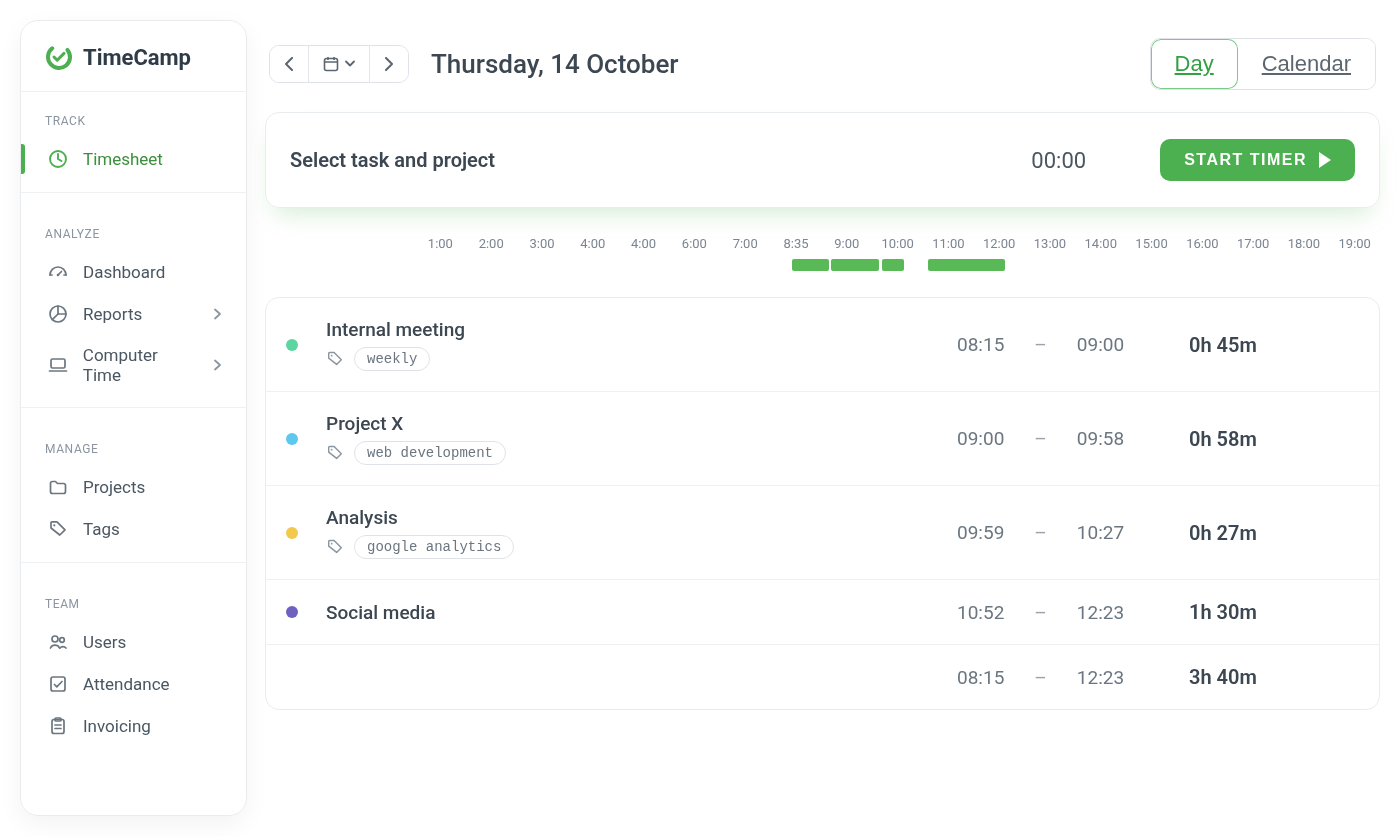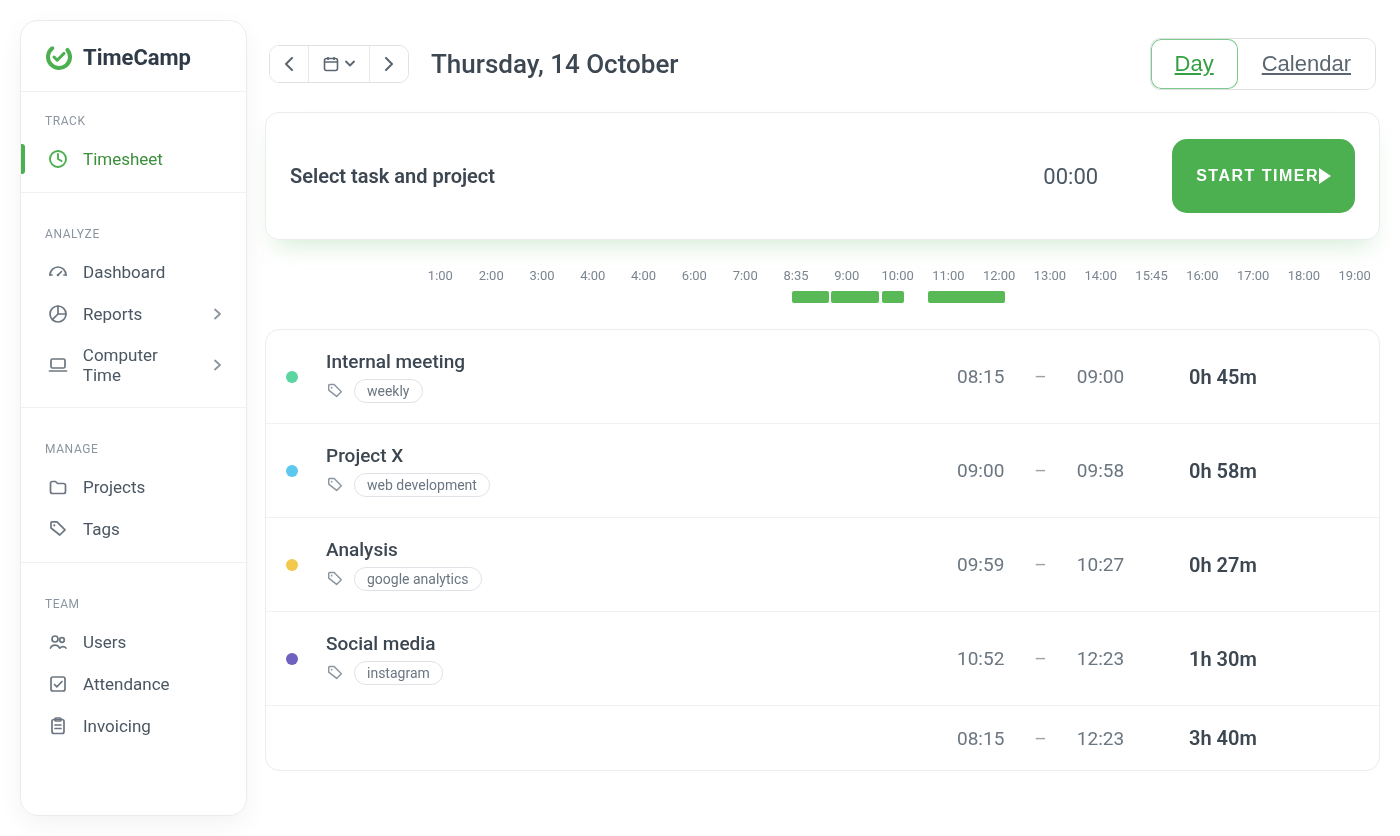--- a/index.html
+++ b/index.html
@@ -93,23 +93,23 @@
   
   .timer-card {
     border:1px solid #e9edf0; border-radius:14px; padding:26px 24px;
     display:flex;align-items:center;
     box-shadow: 0 14px 24px -10px rgba(76,175,80,0.25);
     margin-bottom: 18px;
   }
   .timer-card .prompt { font-size:20px; font-weight:600; color:#3c4752; }
   .timer-card .elapsed { margin-left:auto; font-size:22px; color:#4a5763; margin-right:74px; }
   .start-btn {
-    background:#4caf50;color:#fff;border:none;border-radius:15px;
-    padding:28px 24px;font-size:16px;letter-spacing:1.5px;font-weight:700;
-    display:flex;align-items:center;cursor:pointer;
+    background:#4caf50;color:#fff;border:none;border-radius:10px;
+    padding:12px 24px;font-size:16px;letter-spacing:1.5px;font-weight:700;
+    display:flex;align-items:center;gap:12px;cursor:pointer;
   }
   .start-btn .tri {
     width:0;height:0;border-left:12px solid #fff;border-top:8px solid transparent;border-bottom:8px solid transparent;
   }
 
   
   .ruler-wrap { padding: 10px 0 26px 0; }
   .ruler {
     display:flex; gap:0; position:relative; padding-left:150px;
   }
@@ -125,21 +125,21 @@
     display:grid;
     grid-template-columns: 28px 1fr 220px 170px;
     align-items:center;
     padding:20px 20px;
     border-bottom:1px solid #eef0f2;
     gap:12px;
   }
   .entry:last-child { border-bottom:none; }
   .entry .dot { width:12px;height:12px;border-radius:50%; }
   .entry .title-area .title { font-size:19px;font-weight:500;color:#3c4752; }
-  .entry .tag-row { display:flex;align-items:center;gap:10px;margin-top:6px;color:#8a95a0; }
+  .entry .tag-row { display:flex;align-items:center;gap:10px;margin-top:6px;color:#8a95a0;font-family:Liberation Mono, monospace; }
   .entry .tag-pill {
     border:1px solid #dfe3e8;border-radius:999px;padding:3px 12px;font-size:14px;color:#6b7680;background:#fff;
   }
   .time-range { display:flex;gap:30px;align-items:center;font-size:19px;color:#6b7680; }
   .time-range .dash { color:#9aa2ab; }
   .duration { font-size:20px; font-weight:600; color:#3c4752; }
   .entry.total { grid-template-columns: 28px 1fr 220px 170px; }
   .entry.total .title-area { visibility:hidden; }
   .entry.total .dot { visibility:hidden; }
 
@@ -320,21 +320,21 @@
           <div class="tick">4:00</div>
           <div class="tick">6:00</div>
           <div class="tick">7:00</div>
           <div class="tick">8:35</div>
           <div class="tick">9:00</div>
           <div class="tick">10:00</div>
           <div class="tick">11:00</div>
           <div class="tick">12:00</div>
           <div class="tick">13:00</div>
           <div class="tick">14:00</div>
-          <div class="tick">15:45</div>
+          <div class="tick">15:00</div>
           <div class="tick">16:00</div>
           <div class="tick">17:00</div>
           <div class="tick">18:00</div>
           <div class="tick">19:00</div>
         </div>
       <div class="ruler-bars" id="ruler-bars">
           <div class="ruler-bar" style="left: 377px; width: 37px;"></div>
           <div class="ruler-bar" style="left: 416px; width: 48.44px;"></div>
           <div class="ruler-bar" style="left: 466.96px; width: 22.44px;"></div>
           <div class="ruler-bar" style="left: 513.24px; width: 76.52px;"></div>
@@ -402,29 +402,20 @@
             <span>09:59</span>
             <span class="dash">–</span>
             <span>10:27</span>
           </div>
           <div class="duration">0h 27m</div>
         </div>
         <div class="entry">
           <div class="dot" style="background: rgb(111, 97, 192);"></div>
           <div class="title-area">
             <div class="title">Social media</div>
-            <div class="tag-row">
-              <span>
-                <svg width="18" height="18" viewBox="0 0 20 20">
-                  <path d="M3 9 V3.8 a1 1 0 0 1 1 -1 H9 l8 8 -5.2 5.2 z" stroke="#8a95a0" stroke-width="1.6" fill="none" stroke-linejoin="round"></path>
-                  <circle cx="6.3" cy="6.3" r="1" fill="#8a95a0"></circle>
-                </svg>
-              </span>
-              <span class="tag-pill">instagram</span>
-            </div>
           </div>
           <div class="time-range">
             <span>10:52</span>
             <span class="dash">–</span>
             <span>12:23</span>
           </div>
           <div class="duration">1h 30m</div>
         </div>
         <div class="entry total">
           <div class="dot"></div>

